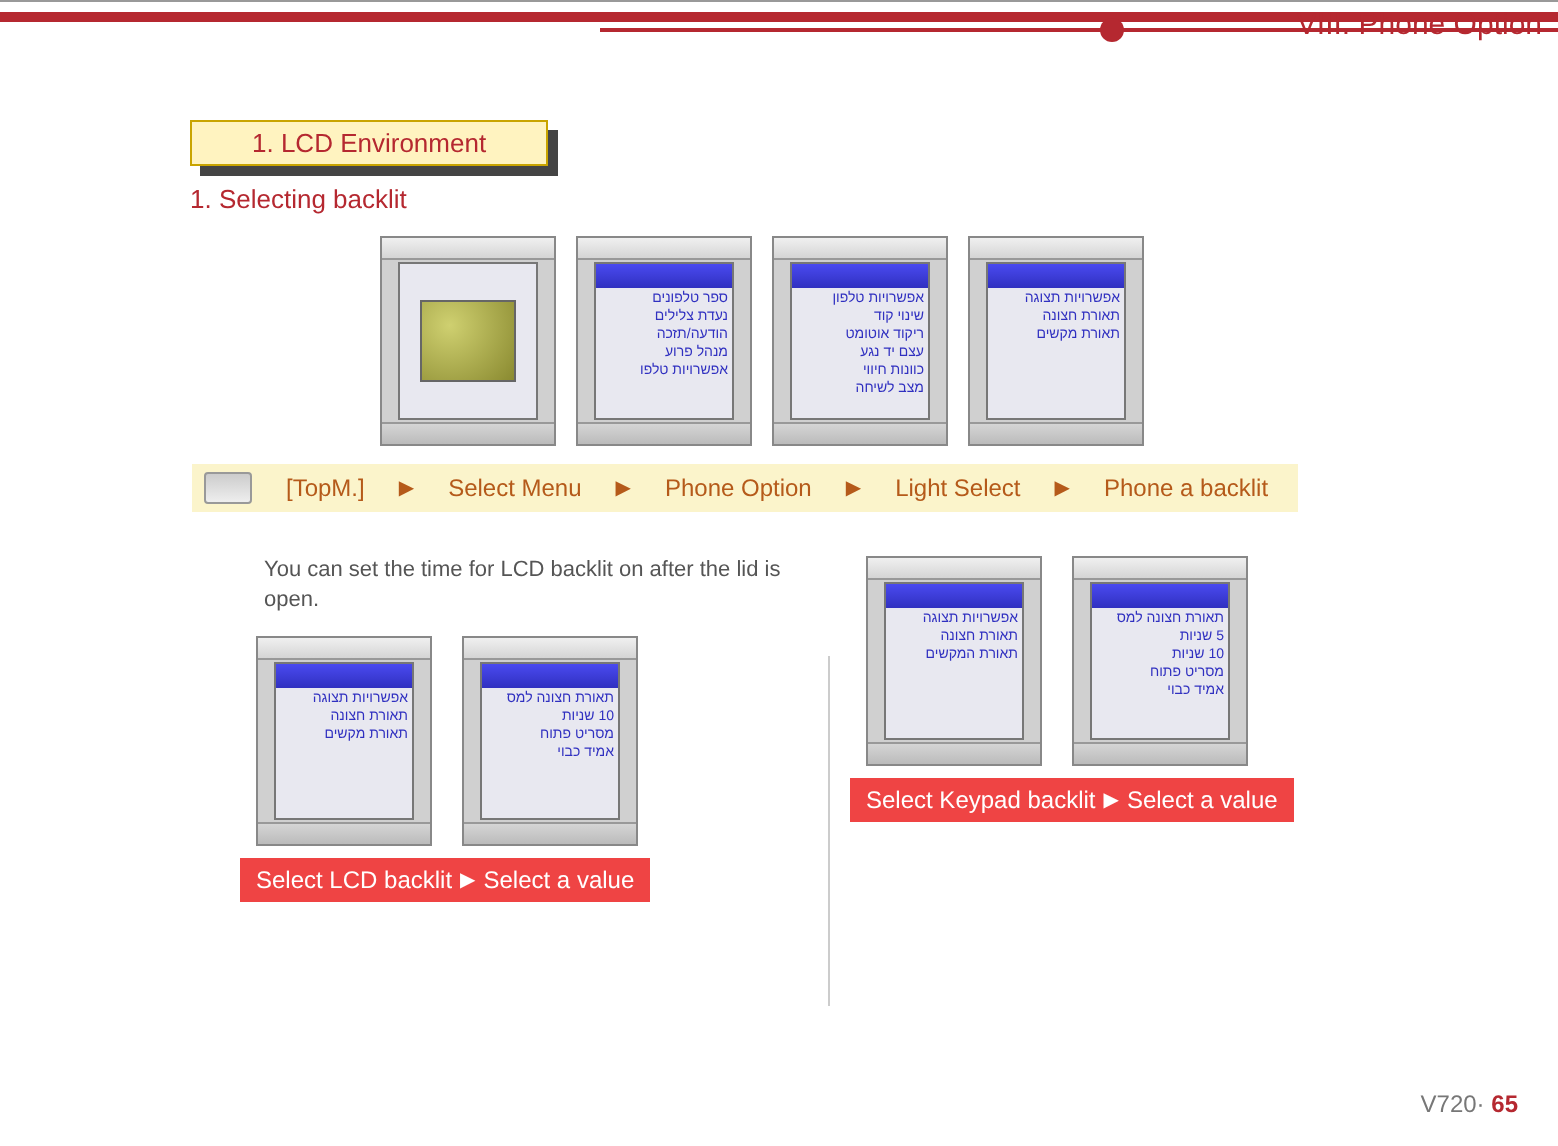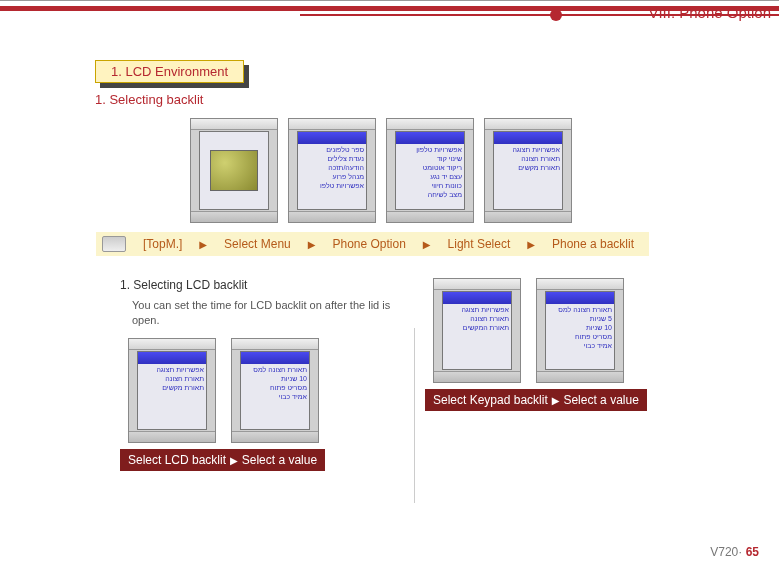--- a/index.html
+++ b/index.html
@@ -65,21 +65,21 @@
   }
   .yellow-box-wrap {
     position: absolute;
     left: 95px;
     top: 60px;
   }
   .yellow-box {
     position: relative;
     background: #fff3c0;
     border: 1px solid #c9a400;
-    padding: 3px 15px;
+    padding: 3px 30px;
     color: #b52830;
     font-size: 13px;
     z-index: 2;
   }
   .yellow-shadow {
     position: absolute;
     left: 5px;
     top: 5px;
     right: -5px;
     bottom: -5px;
@@ -205,21 +205,21 @@
     line-height:15px;
     margin-left:12px;
     margin-bottom:10px;
   }
   .phone-pair {
     display:flex;
     gap:15px;
     margin-left:8px;
   }
   .red-strip {
-    background:#7f1d1d;
+    background:#ef4444;
     color:#fff;
     font-size:12px;
     padding:4px 8px;
     margin-top:6px;
     display:flex;
     align-items:center;
     gap:4px;
     width:fit-content;
   }
   .red-strip .arrow-w {
@@ -295,21 +295,20 @@
   <span class="arrow">▶</span>
   <span>Phone Option</span>
   <span class="arrow">▶</span>
   <span>Light Select</span>
   <span class="arrow">▶</span>
   <span>Phone a backlit</span>
 </div>
 
 <div class="two-col">
   <div class="col">
-    <div class="sub-title">1. Selecting LCD backlit</div>
     <div class="sub-desc">You can set the time for LCD backlit on after the lid is open.</div>
     <div class="phone-pair">
       <div class="phone">
         <div class="phone-top"></div>
         <div class="phone-screen blue-head">
             <div class="glyph">אפשרויות תצוגה<br>תאורת חצונה<br>תאורת מקשים</div>
           </div>
         <div class="phone-bottom"></div>
       </div>
       <div class="phone">

